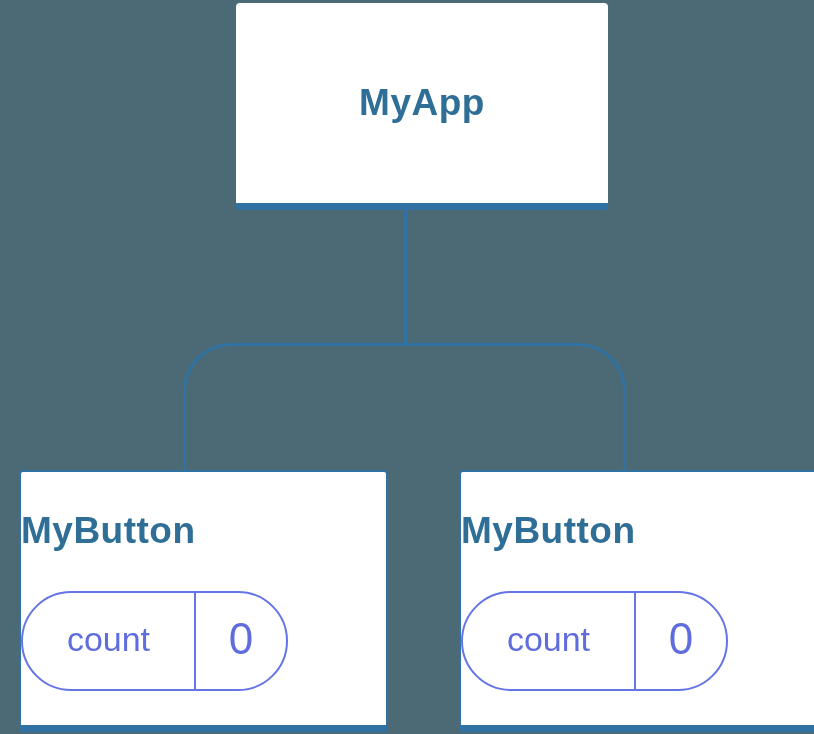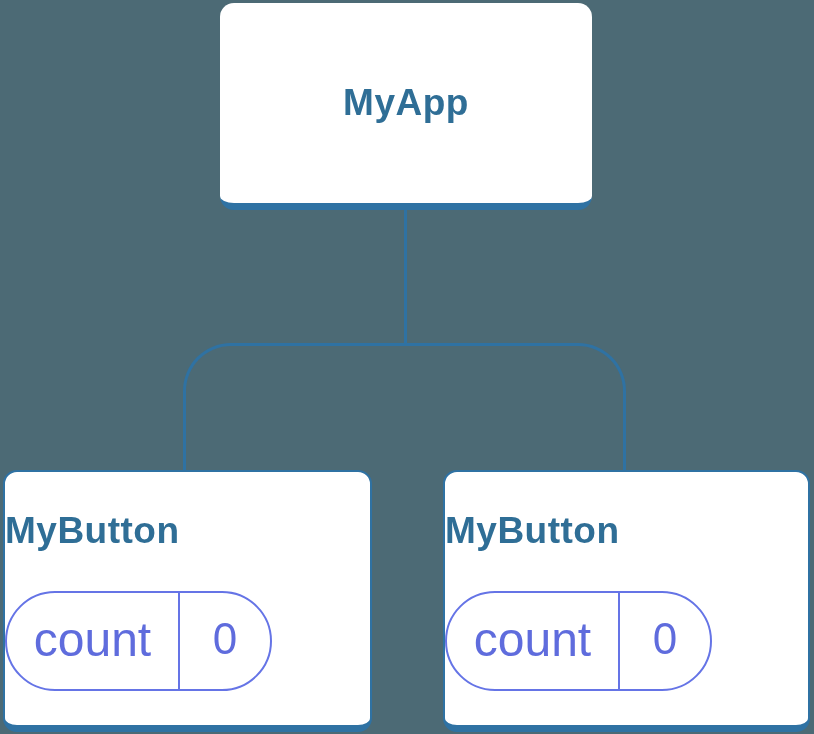--- a/index.html
+++ b/index.html
@@ -17,21 +17,22 @@
     font-family: "Liberation Sans", sans-serif;
     overflow:hidden;
     position:relative;
   }
   .stage{ position:absolute; inset:0; }
 
   
   .node{
     position:absolute;
     background: var(--node-fill);
-    border-radius: 14px;
+    border-radius: 4px;
+    margin-left: 16px;
   }
   .node-root{
     left:220px; top:3px; width:372px; height:207px;
     border-bottom: 7px solid var(--accent-blue);
     display:flex; align-items:center; justify-content:center;
   }
   .node-child{
     top:470px; width:369px; height:262px;
     border: 2px solid var(--accent-blue);
     border-bottom-width: 7px;
@@ -73,21 +74,21 @@
     width:267px; height:100px;
     border: 2.5px solid var(--state-accent);
     border-radius: 50px;
     display:flex;
     overflow:hidden;
     color: var(--state-text);
   }
   .state-key{
     flex: 0 0 65%;
     display:flex; align-items:center; justify-content:center;
-    font-size: 48px;
+    font-size: 34px;
     padding-bottom:4px;
   }
   .state-value{
     flex: 1 1 auto;
     border-left: 2.5px solid var(--state-accent);
     display:flex; align-items:center; justify-content:center;
     font-size: 44px;
     padding-bottom:4px;
   }
 </style>

